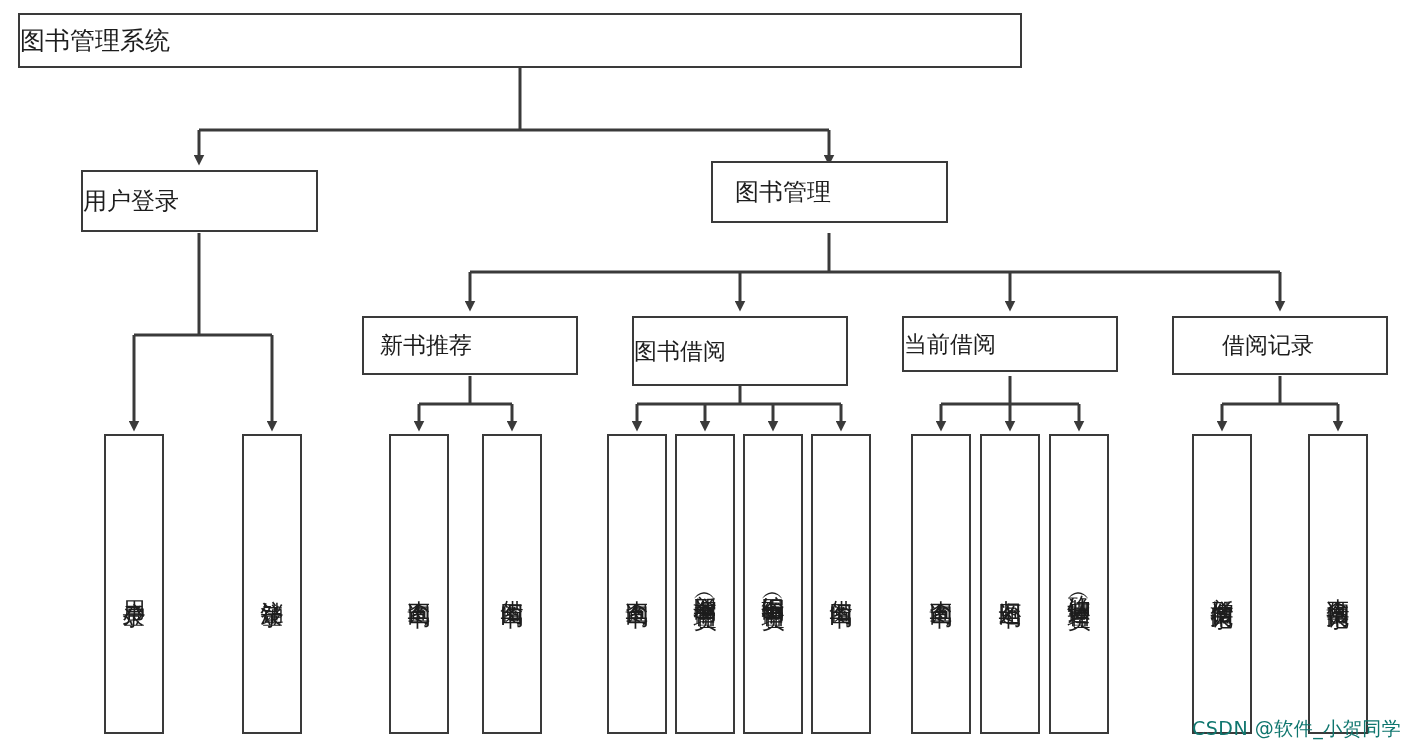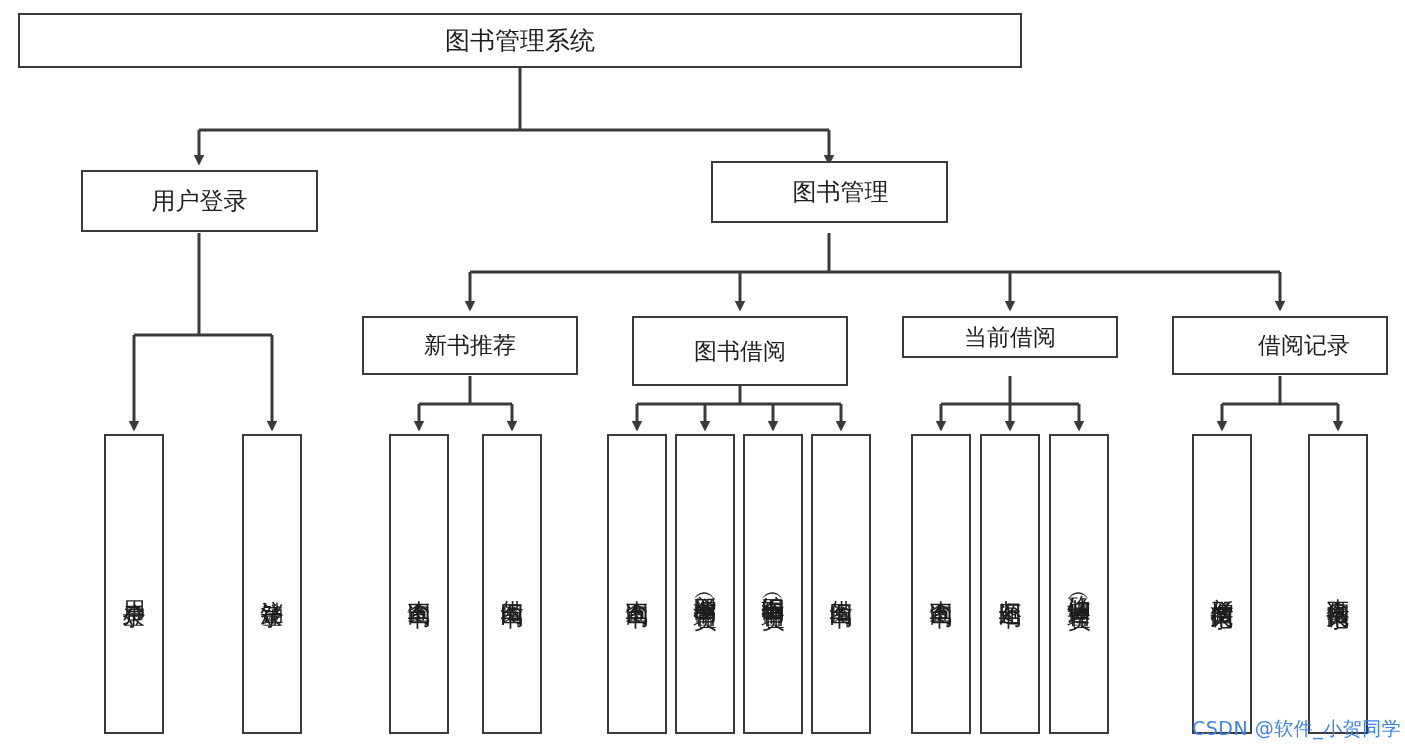--- a/index.html
+++ b/index.html
@@ -26,21 +26,20 @@
     height: 747px;
     pointer-events: none;
   }
   .node {
     position: absolute;
     box-sizing: border-box;
     border: 2.2px solid #3a3a3a;
     background: #ffffff;
     display: flex;
     align-items: center;
-    justify-content: center;
     text-align: center;
     color: #1d1d1d;
   }
   .node.root {
     font-size: 25px;
   }
   .node.lvl2 {
     font-size: 24px;
   }
   .node.lvl3 {
@@ -56,21 +55,21 @@
     writing-mode: vertical-rl;
     text-orientation: upright;
     letter-spacing: 2px;
     line-height: 1;
     white-space: nowrap;
     display: block;
   }
   .watermark {
     position: absolute;
     font-size: 19px;
-    color: #3b82f6;
+    color: #0f766e;
     white-space: nowrap;
     letter-spacing: 0.5px;
   }
 </style>
 </head>
 <body>
 
 <div id="canvas">
 
   <svg class="wires" viewBox="0 0 1405 747">
@@ -139,27 +138,27 @@
     <span>图书管理系统</span>
   </div>
 
   <div class="node lvl2" style="left:81px; top:170px; width:237px; height:62px;">
     <span>用户登录</span>
   </div>
   <div class="node lvl2" style="left:711px; top:161px; width:237px; height:62px;padding-left:22px;">
     <span>图书管理</span>
   </div>
 
-  <div class="node lvl3" style="left:362px; top:316px; width:216px; height:59px;">
+  <div class="node lvl3" style="left:362px; top:316px; width:216px; height:59px;padding-left:16px;">
     <span>新书推荐</span>
   </div>
   <div class="node lvl3" style="left:632px; top:316px; width:216px; height:70px;">
     <span>图书借阅</span>
   </div>
-  <div class="node lvl3" style="left:902px; top:316px; width:216px; height:42px;">
+  <div class="node lvl3" style="left:902px; top:316px; width:216px; height:56px;">
     <span>当前借阅</span>
   </div>
   <div class="node lvl3" style="left:1172px; top:316px; width:216px; height:59px;padding-left:48px;">
     <span>借阅记录</span>
   </div>
 
   <div class="node leaf" style="left:104px; top:434px; width:60px; height:300px;">
     <span class="vtext">用户登录</span>
   </div>
   <div class="node leaf" style="left:242px; top:434px; width:60px; height:300px;">

